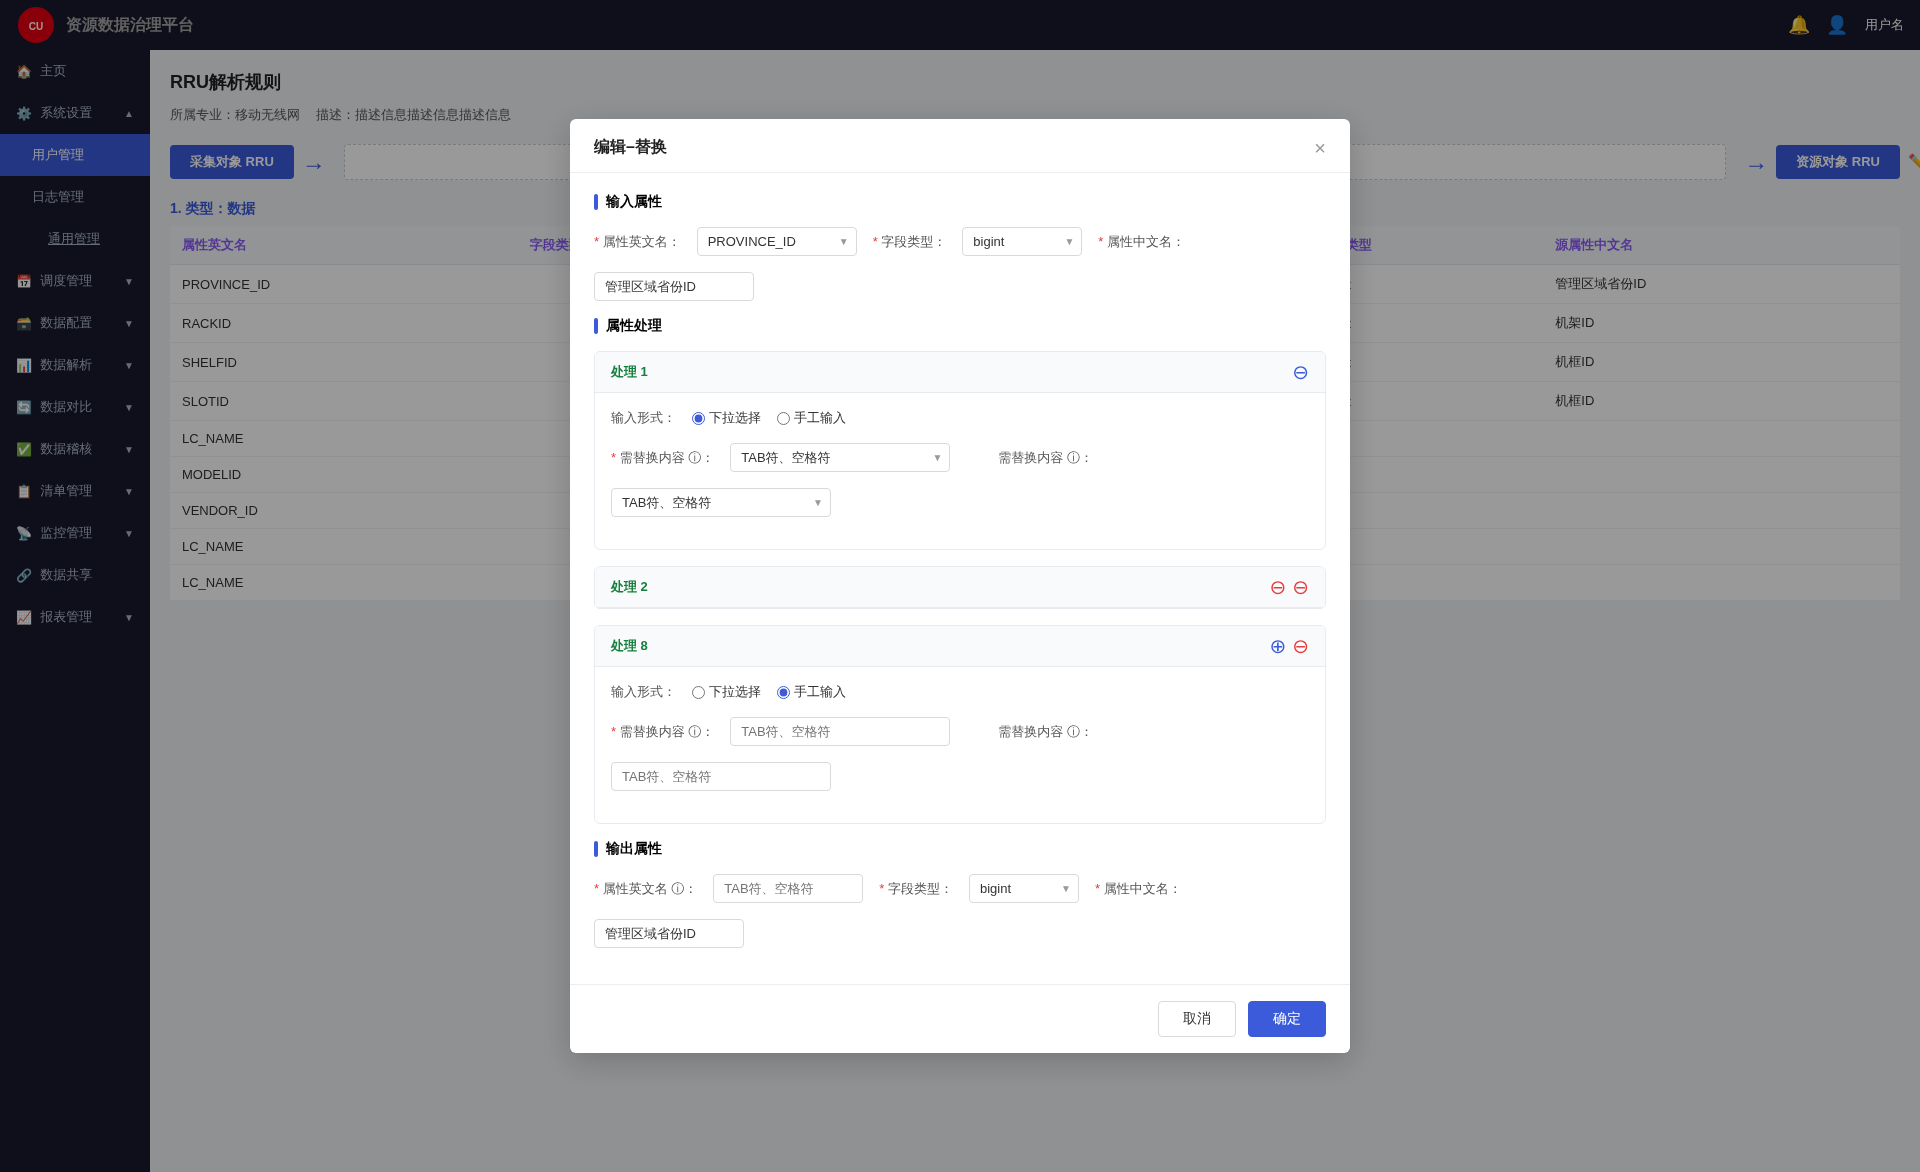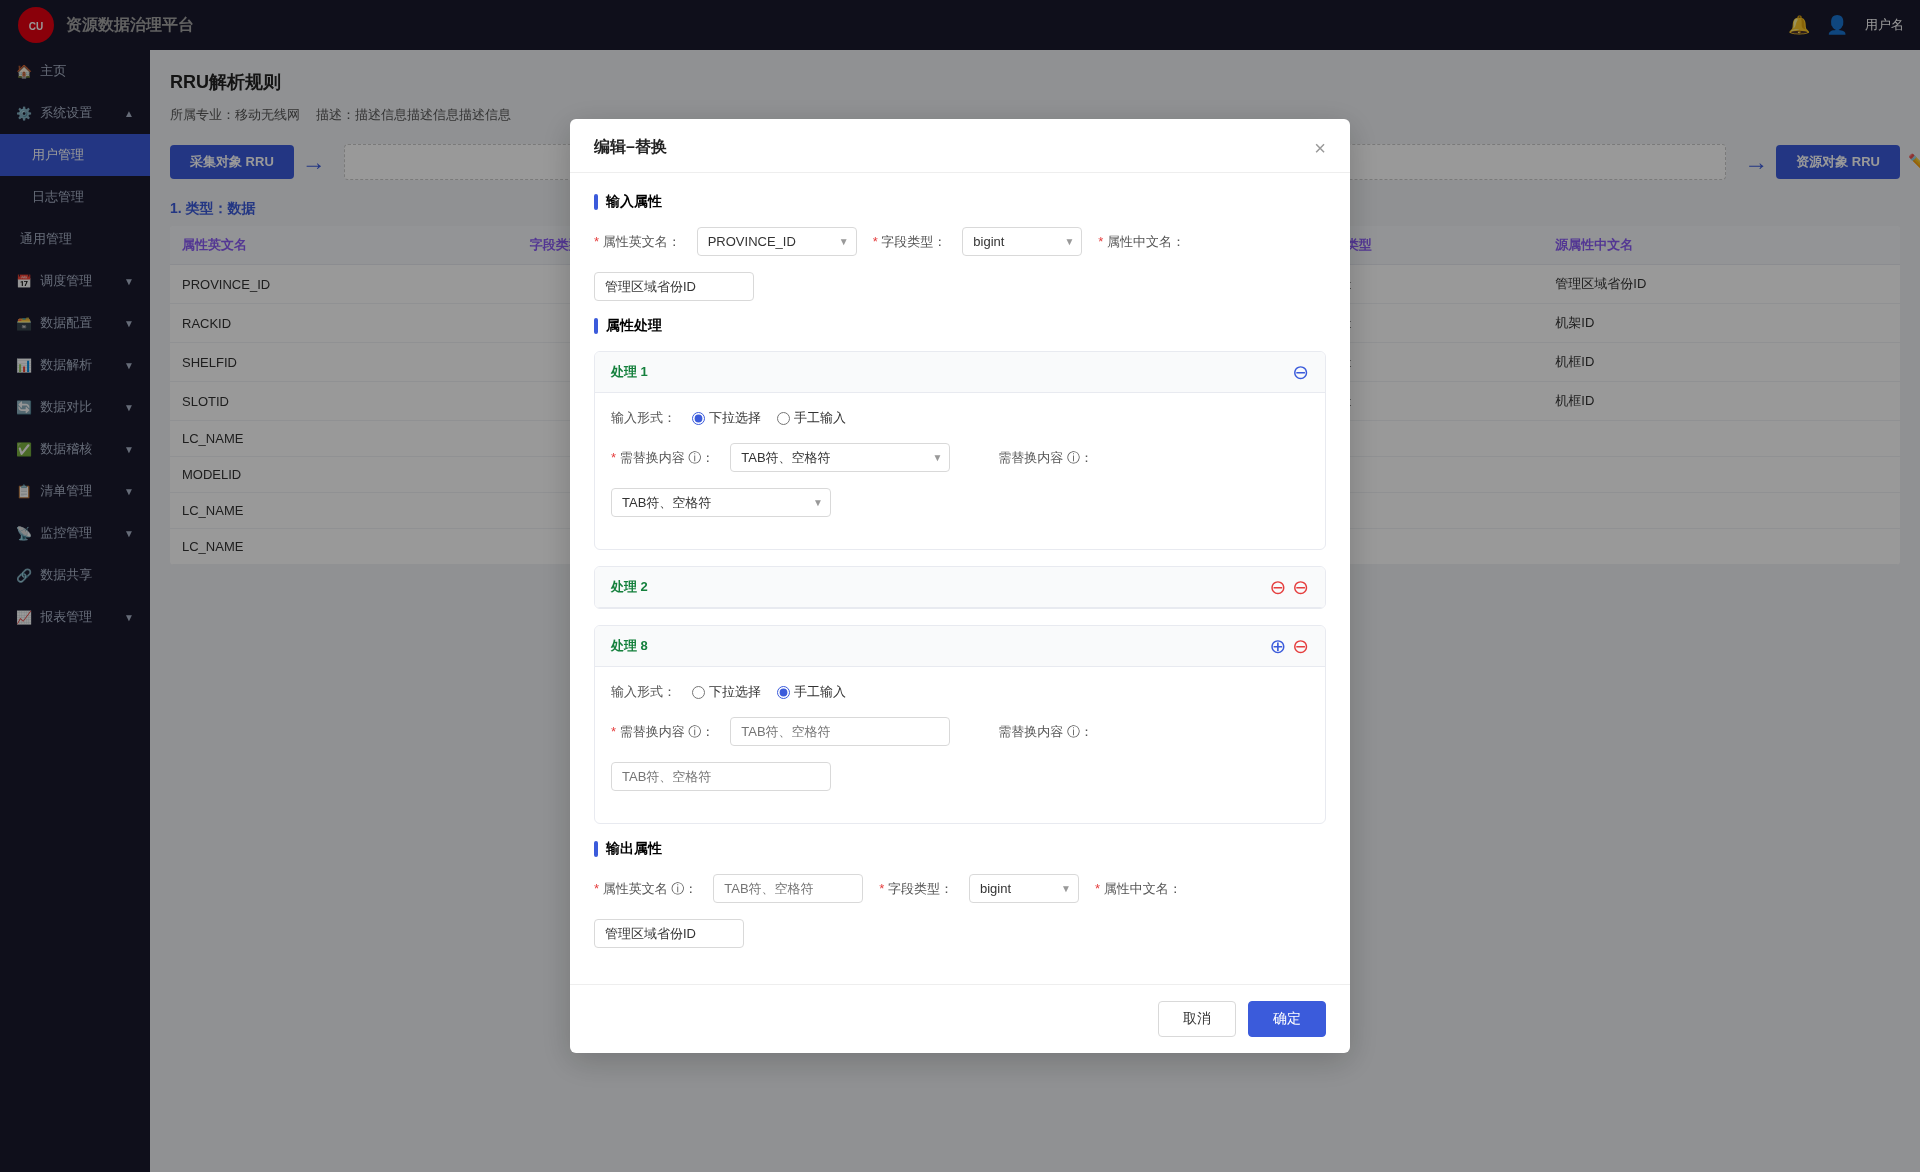--- a/index.html
+++ b/index.html
@@ -306,21 +306,21 @@
       <span>⚙️</span>
       <span>系统设置</span>
       <span class="chevron">▲</span>
     </div>
     <div class="sidebar-item active" style="padding-left:32px;">
       <span>用户管理</span>
     </div>
     <div class="sidebar-item" style="padding-left:32px;">
       <span>日志管理</span>
     </div>
-    <div class="sidebar-item" style="padding-left:20px;">
+    <div class="sidebar-item" style="padding-left:48px;text-decoration:underline;">
       <span>通用管理</span>
     </div>
     <div class="sidebar-group-header">
       <span>📅</span>
       <span>调度管理</span>
       <span class="chevron">▼</span>
     </div>
     <div class="sidebar-group-header">
       <span>🗃️</span>
       <span>数据配置</span>
@@ -437,20 +437,28 @@
           <tr>
               <td>LC_NAME</td>
               <td></td>
               <td></td>
               <td></td>
               <td></td>
               <td></td>
             </tr>
           <tr>
               <td>MODELID</td>
+              <td></td>
+              <td></td>
+              <td></td>
+              <td></td>
+              <td></td>
+            </tr>
+          <tr>
+              <td>VENDOR_ID</td>
               <td></td>
               <td></td>
               <td></td>
               <td></td>
               <td></td>
             </tr>
           <tr>
               <td>LC_NAME</td>
               <td></td>
               <td></td>

